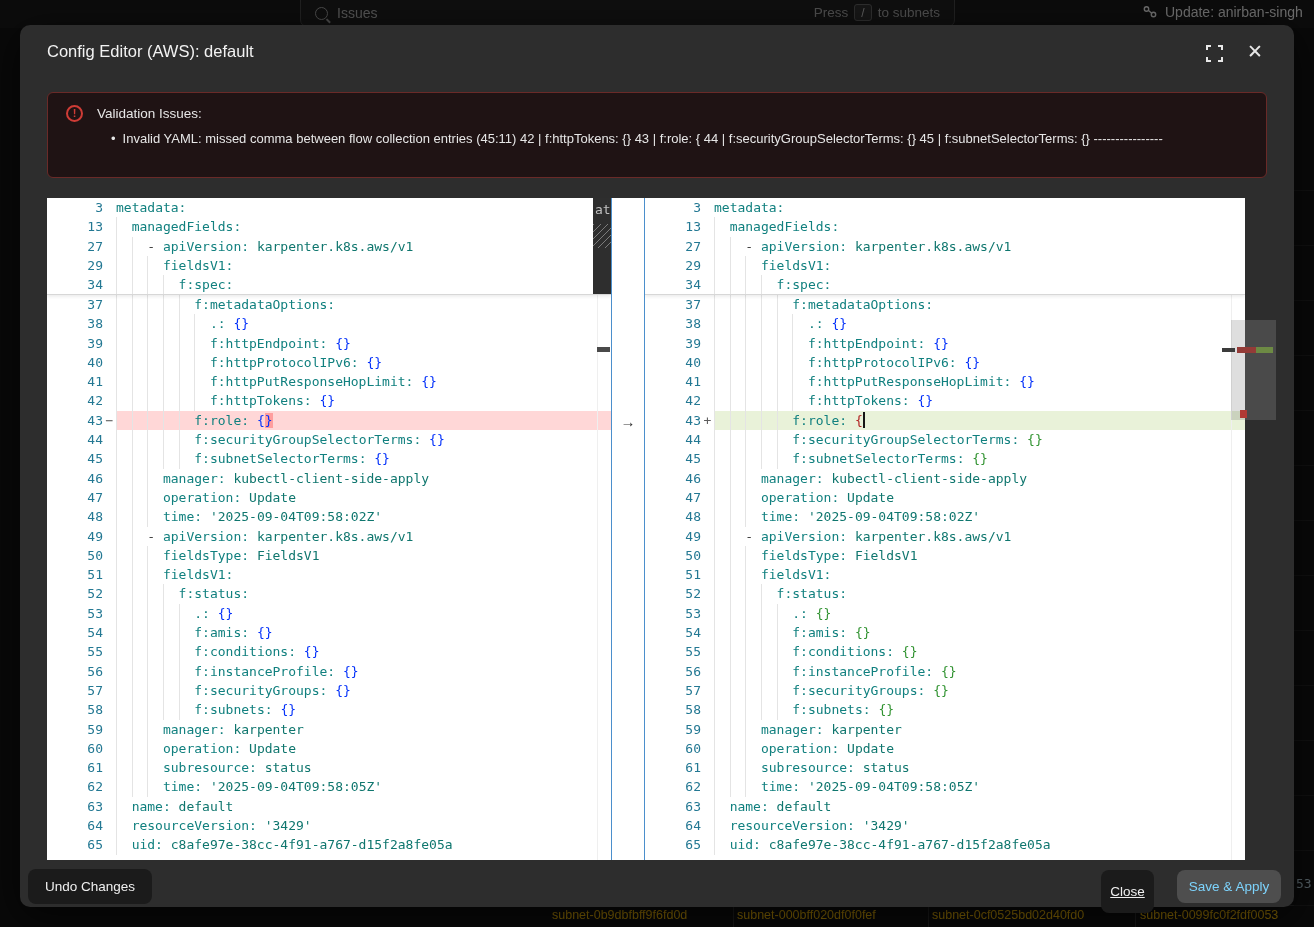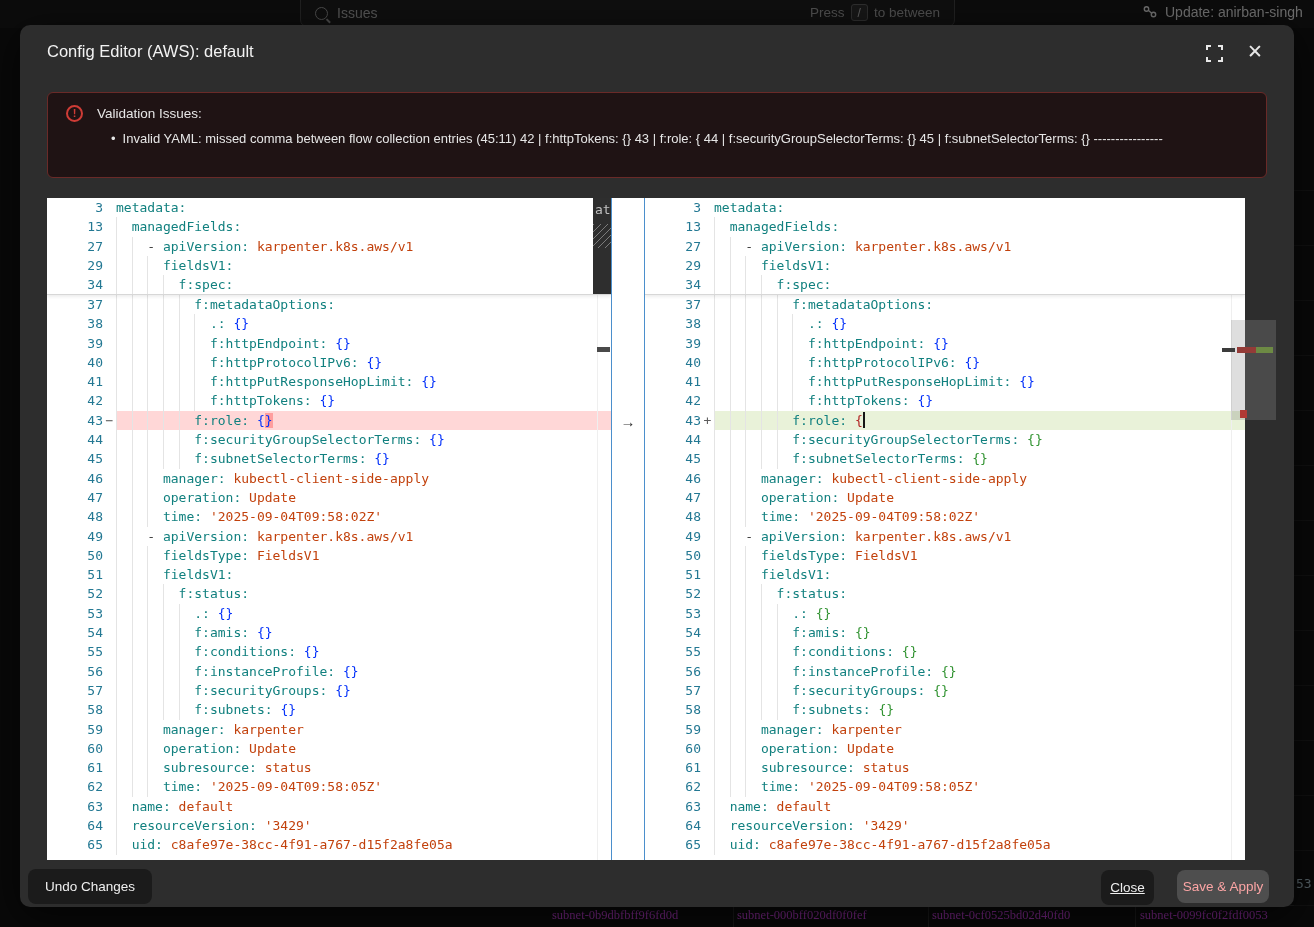--- a/index.html
+++ b/index.html
@@ -14,22 +14,22 @@
   .searchbar .mag { width:13px; height:13px; border:1.5px solid #8a8a8a; border-radius:50%;
                     position:relative; margin-right:9px; margin-bottom:1px; }
   .searchbar .mag::after { content:""; position:absolute; width:5px; height:1.5px; background:#8a8a8a;
                     transform:rotate(45deg); left:10px; top:12px; }
   .search-hint { margin-left:auto; display:flex; align-items:center; gap:6px; color:#8f8f8f; font-size:13.5px; }
   .keycap { border:1px solid #555; border-radius:3px; background:#2a2a2a; color:#aaa;
             font-size:12px; padding:0 6px; height:17px; line-height:16px; }
   .cluster { position:absolute; left:1142px; top:4px; display:flex; align-items:center; gap:7px;
              color:#c9c9c9; font-size:14px; white-space:nowrap; }
   .bgrow-line { position:absolute; left:548px; right:0; top:905px; height:1px; background:#2c2c2c; }
-  .bgcell { position:absolute; top:908px; color:#d946ef; font-size:12.5px;
-            font-family:Liberation Serif, serif; white-space:nowrap; }
+  .bgcell { position:absolute; top:908px; color:#eab308; font-size:12.5px;
+            font-family:Liberation Sans, sans-serif; white-space:nowrap; }
   .bgdivider { position:absolute; top:906px; width:1px; height:21px; background:#2c2c2c; }
   .edge53 { position:absolute; left:1296px; top:876px; color:#9fb3bd; font-size:13px;
             font-family:"DejaVu Sans Mono", monospace; }
   .side-rows { position:absolute; right:0; top:190px; width:20px; height:716px;
                background:repeating-linear-gradient(to bottom, #1f1f1f 0 1px, transparent 1px 55px); }
   .overlay { position:absolute; inset:0; background:rgba(0,0,0,0.45); z-index:5; }
 
   
   .modal { position:absolute; left:20px; top:25px; width:1274px; height:882px; background:#2d2d2d;
            border-radius:10px; box-shadow:0 10px 40px rgba(0,0,0,.65); z-index:10; }
@@ -65,21 +65,21 @@
   .sticky { position:absolute; left:0; right:0; top:0; height:97px; background:#fff;
             border-bottom:1px solid #d7d7d7; box-shadow:0 2px 3px rgba(0,0,0,.07); z-index:2; }
   .code { position:absolute; left:0; right:0; top:97px; bottom:0; }
   .row { display:flex; height:19.3px; line-height:19.3px; font-family:"DejaVu Sans Mono", monospace;
          font-size:13px; white-space:pre; }
   .lnum { width:56px; flex:none; text-align:right; color:#237893; }
   .lmark { width:13px; flex:none; text-align:center; color:#5c5c5c; }
   .lcontent { flex:1; position:relative; }
   .ind { display:inline-block; height:19.3px; vertical-align:top;
          background-image:repeating-linear-gradient(to right, #e4e4e4 0 1px, transparent 1px 2ch); }
-  .k { color:#11807f; } .v { color:#c2410c; } .b1 { color:#0431fa; } .b2 { color:#319331; }
+  .k { color:#11807f; } .v { color:#0f766e; } .b1 { color:#0431fa; } .b2 { color:#319331; }
   .be { color:#b22222; } .d { color:#444; }
   .removed .lcontent { background:#ffd7d7; }
   .added .lcontent { background:#e9f2d9; }
   .dc { background:#ff9e9e; }
   .cur { display:inline-block; width:2px; height:16px; background:#151515; vertical-align:-3px; }
 
   .ruler-line { position:absolute; right:13px; top:0; bottom:0; width:1px; background:#efefef; }
   .ov-dash-left { position:absolute; left:550px; top:149px; width:13px; height:5px; background:#4a4a4a; z-index:3; }
   .fold-strip { position:absolute; left:546px; top:0; width:18px; height:96px; background:#2e2e2e; z-index:3;
                 color:#c0c0c0; font-family:"DejaVu Sans Mono", monospace; font-size:13px; }
@@ -92,34 +92,34 @@
   .slider-outer { left:1225px; top:295px; width:31px; height:100px; background:#4a4a4a; }
   .ov-dark  { left:1202px; top:323px; width:13px; height:4px; background:#3c3c3c; }
   .ov-red   { left:1217px; top:322px; width:19px; height:6px; background:#943b37; }
   .ov-green { left:1236px; top:322px; width:17px; height:6px; background:#6d8a44; }
   .ov-red2  { left:1220px; top:385px; width:7px;  height:8px; background:#b03a34; }
 
   
   .btn { position:absolute; height:35px; border-radius:8px; display:inline-flex; align-items:center;
          justify-content:center; font-size:13.5px; cursor:pointer; }
   .btn-undo { left:8px; top:844px; width:124px; background:#1b1b1b; color:#efefef; }
-  .btn-close { left:1081px; top:845px; width:53px; height:35px; background:#1b1b1b; color:#efefef;text-decoration:underline; }
-  .btn-save { left:1157px; top:845px; width:92px; height:33px; background:#4e4e4e; color:#fca5a5; }
+  .btn-close { left:1081px; top:845px; width:53px; height:43px; background:#1b1b1b; color:#efefef;text-decoration:underline; }
+  .btn-save { left:1157px; top:845px; width:104px; height:33px; background:#4e4e4e; color:#7dd3fc; }
 </style>
 </head>
 <body>
 
 <div class="topbar">
   <div class="searchbar">
     <span class="mag"></span>
     <span>Issues</span>
     <span class="search-hint">
       <span>Press</span>
       <span class="keycap">/</span>
-      <span>to between</span>
+      <span>to subnets</span>
     </span>
   </div>
   <div class="cluster">
     <svg width="16" height="16" viewBox="0 0 16 16">
       <circle cx="4.5" cy="5" r="2.2" fill="none" stroke="#c9c9c9" stroke-width="1.4"></circle>
       <circle cx="11.5" cy="10.5" r="2.2" fill="none" stroke="#c9c9c9" stroke-width="1.4"></circle>
       <path d="M6.5 6.5 L9.5 9" stroke="#c9c9c9" stroke-width="1.4"></path>
     </svg>
     <span>Update: anirban-singh</span>
   </div>

